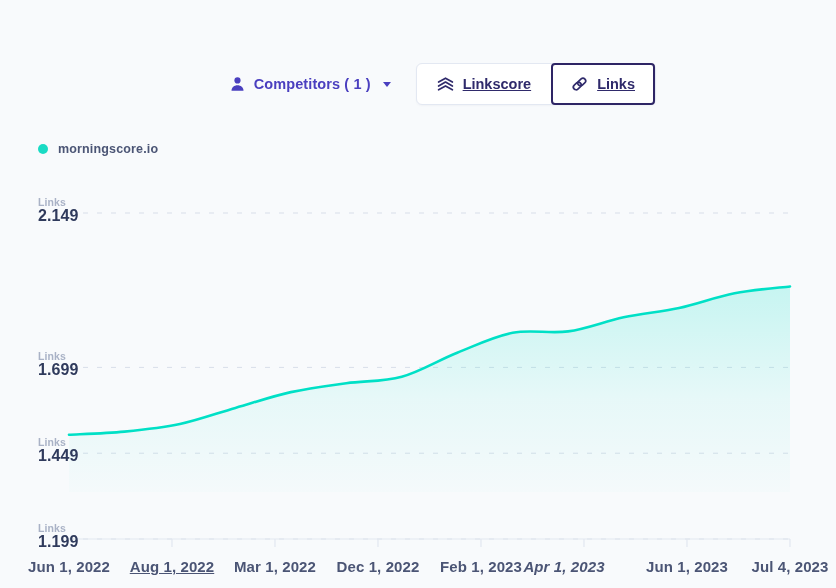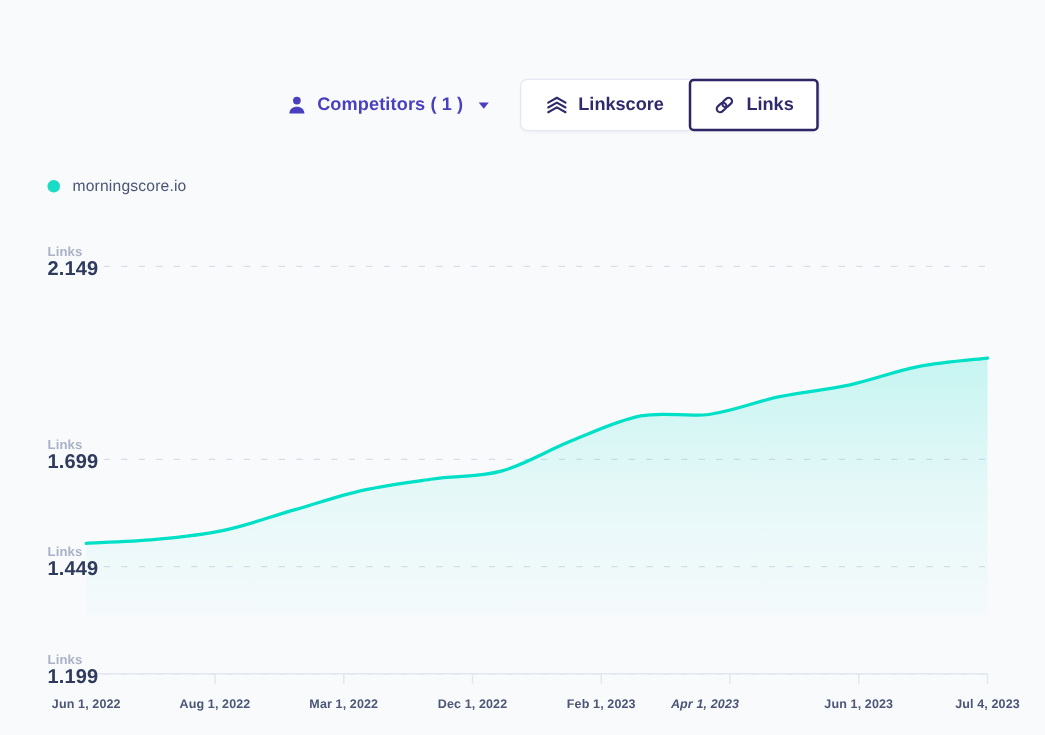--- a/index.html
+++ b/index.html
@@ -82,20 +82,21 @@
     border-radius: 4px;
     color: #2F2A6B;
     font-size: 14.5px;
     font-weight: 600;
     font-family: "Liberation Sans", sans-serif;
     cursor: pointer;
     white-space: nowrap;
     box-sizing: border-box;
     margin: -1px 0;
     height: 42px;
+    text-decoration: underline;
   }
   .metric-btn.active {
     border-color: #2E2565;
     background: #FFFFFF;
   }
   .metric-btn svg { display: block; }
 
   
   #legend {
     position: absolute;
@@ -108,21 +109,21 @@
   #legend .dot {
     width: 10px;
     height: 10px;
     border-radius: 50%;
     background: #1ADBC4;
     flex: none;
   }
   #legend .name {
     color: #4B5575;
     font-size: 12.5px;
-    font-weight: 400;
+    font-weight: 700;
     letter-spacing: .15px;
   }
 
   
   #chart-area {
     position: absolute;
     top: 0;
     left: 0;
     width: 836px;
     height: 588px;
@@ -156,21 +157,21 @@
     font-weight: 700;
     line-height: 14px;
     letter-spacing: .1px;
   }
 
   .xtick {
     position: absolute;
     top: 558px;
     transform: translateX(-50%);
     color: #4B5575;
-    font-size: 10px;
+    font-size: 15px;
     font-weight: 700;
     letter-spacing: .1px;
     white-space: nowrap;
     pointer-events: none;
   }
 </style>
 </head>
 <body>
 
 <div id="toolbar">
@@ -261,21 +262,21 @@
         <span class="unit">Links</span>
         <span class="val">1.449</span>
       </div>
       <div class="ytick" style="top: 522px;">
         <span class="unit">Links</span>
         <span class="val">1.199</span>
       </div>
     </div>
   <div id="xtick-layer">
       <div class="xtick" style="left: 69px;">Jun 1, 2022</div>
-      <div class="xtick" style="left: 172px;">Aug 1, 2022</div>
+      <div class="xtick" style="left: 172px; text-decoration: underline;">Aug 1, 2022</div>
       <div class="xtick" style="left: 275px;">Mar 1, 2022</div>
       <div class="xtick" style="left: 378px;">Dec 1, 2022</div>
       <div class="xtick" style="left: 481px;">Feb 1, 2023</div>
       <div class="xtick" style="left: 564px; font-style: italic;">Apr 1, 2023</div>
       <div class="xtick" style="left: 687px;">Jun 1, 2023</div>
       <div class="xtick" style="left: 790px;">Jul 4, 2023</div>
     </div>
 </div>
 
 </body></html>

